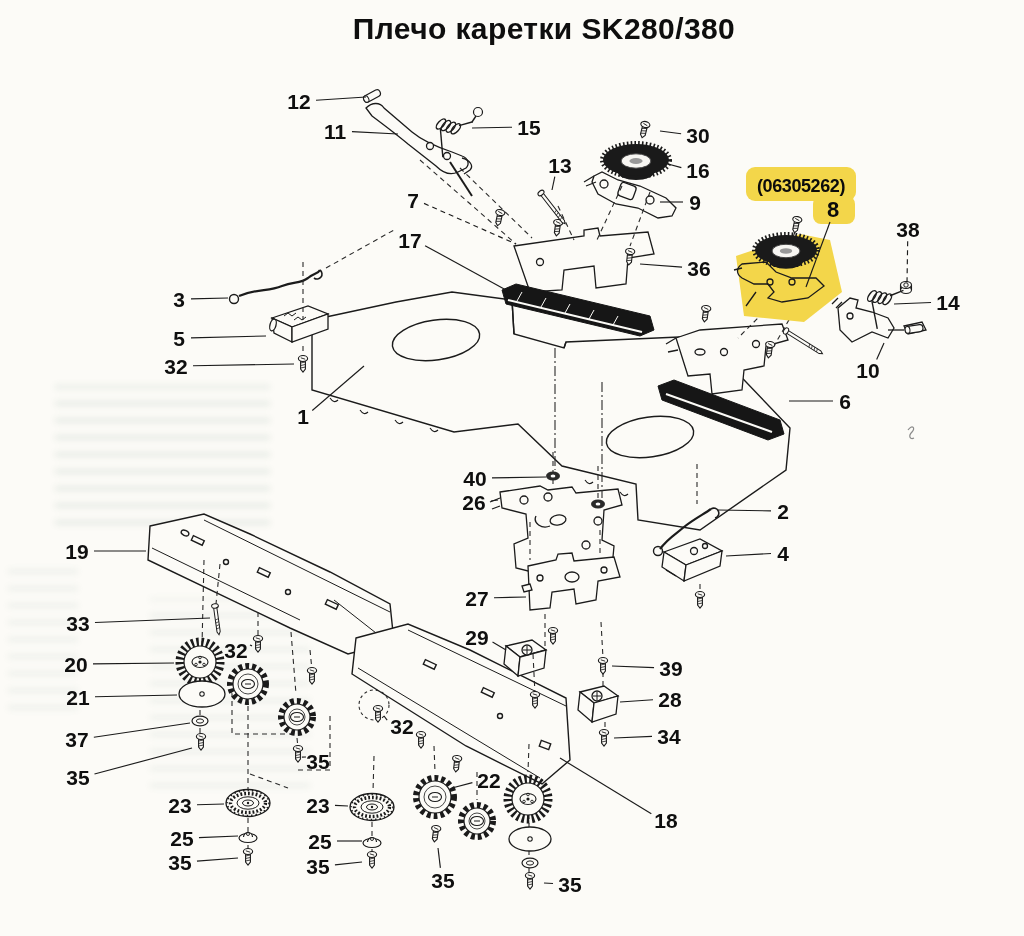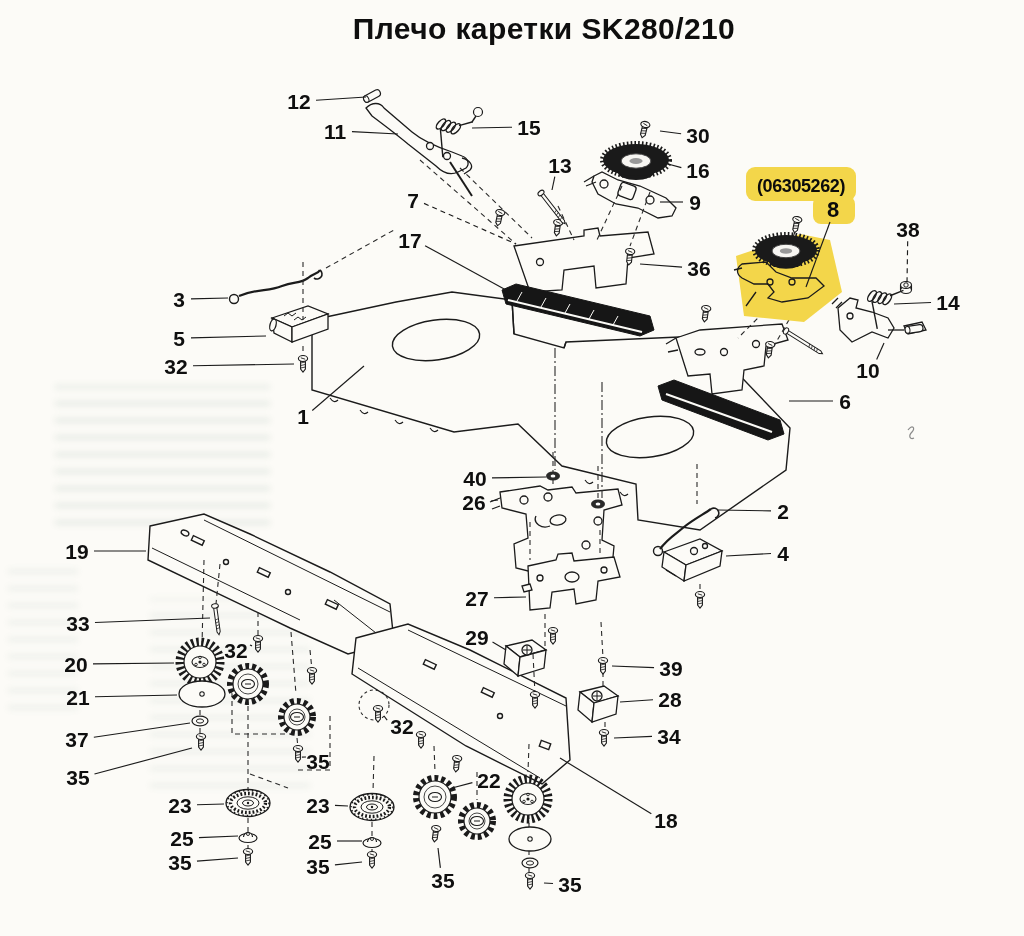--- a/index.html
+++ b/index.html
@@ -12,21 +12,21 @@
          background:repeating-linear-gradient(0deg,rgba(120,152,136,.35) 0 5px,rgba(120,152,136,0) 5px 17px);}
   svg#diagram{position:absolute;left:0;top:0;z-index:1;}
   text.callout-num{font-family:"Liberation Sans",sans-serif;font-size:21px;font-weight:600;fill:#0f0f0f;}
   text.hl-code{font-family:"Liberation Sans",sans-serif;font-size:18px;font-weight:700;fill:#0c0c0c;letter-spacing:-0.4px;}
   text.hl-ref{font-family:"Liberation Sans",sans-serif;font-size:22px;font-weight:700;fill:#0c0c0c;}
 </style>
 </head>
 <body>
 
 <div id="frame">
-  <h1 id="title">Плечо каретки SK280/210</h1>
+  <h1 id="title">Плечо каретки SK280/380</h1>
 
   <div class="bleed" style="left:55px;top:385px;width:215px;height:140px;"></div>
   <div class="bleed" style="left:150px;top:598px;width:160px;height:190px;opacity:.3;"></div>
   <div class="bleed" style="left:8px;top:560px;width:70px;height:150px;opacity:.3;"></div>
 
   <svg id="diagram" width="1024" height="936" viewBox="0 0 1024 936">
 
     <g stroke="#1b1b1b" stroke-width="1.4" fill="#fcfbf7">
       <path d="M312,320 L396,302 L452,292 L512,300 L514,334 L564,348 L566,342 L702,336 L790,428 L786,470 L700,530 L638,520 L636,484 L562,466 L518,424 L454,432 L312,390 Z"></path>
       <ellipse cx="436" cy="340" rx="44" ry="20" transform="rotate(-8 436 340)"></ellipse>

